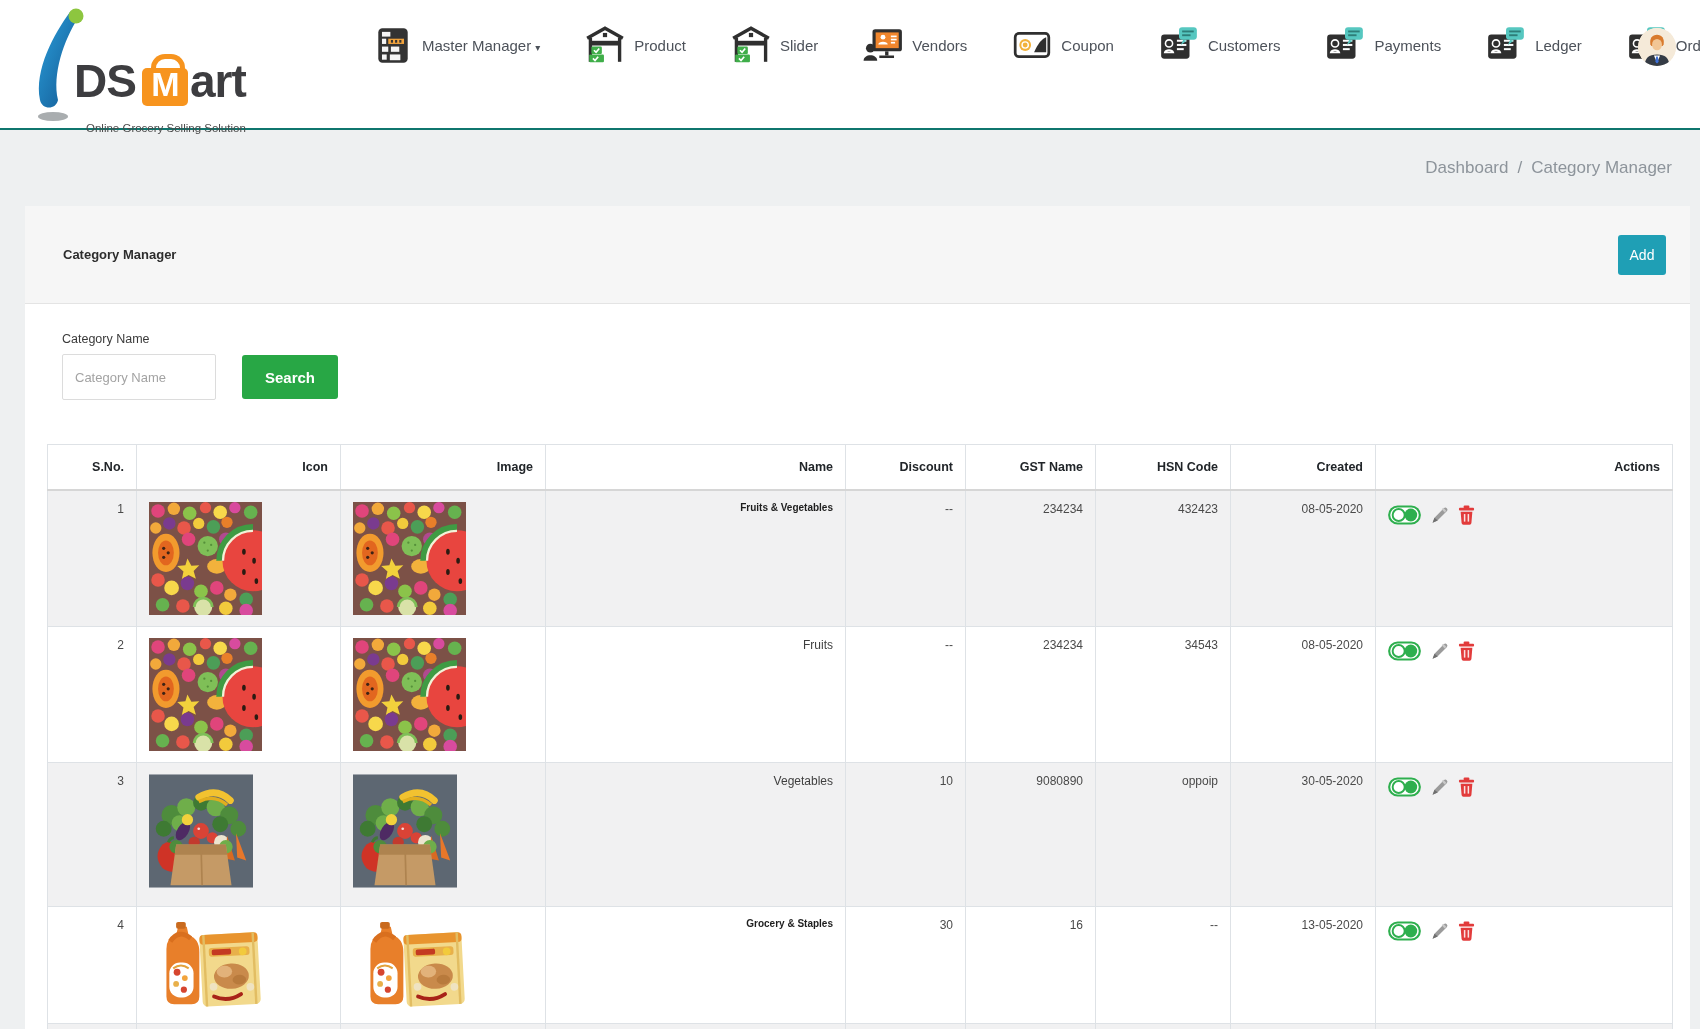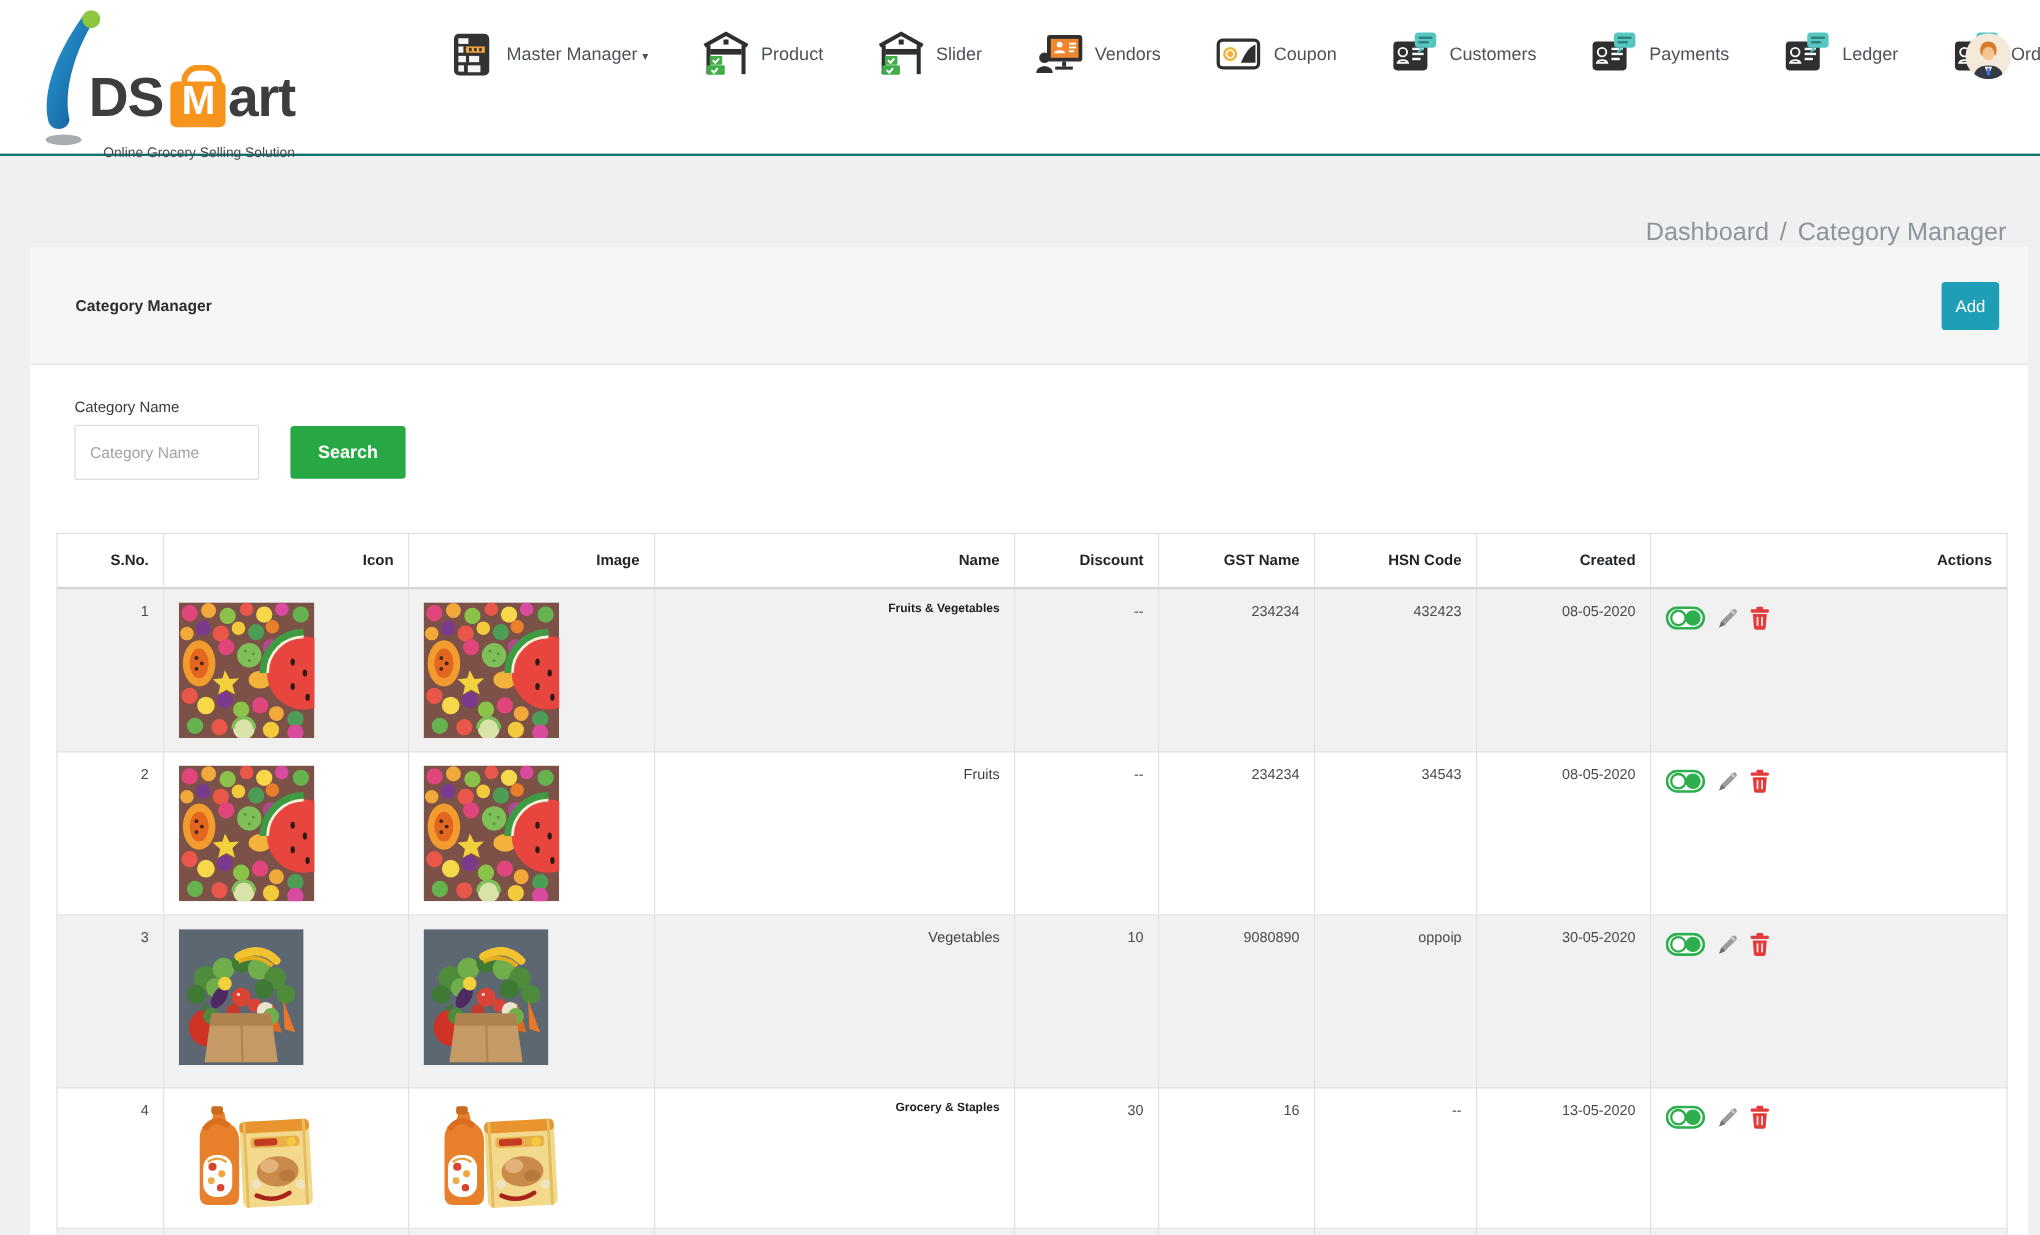--- a/index.html
+++ b/index.html
@@ -20,21 +20,21 @@
   .logo-ellipse{position:absolute;left:22px;top:110px;width:30px;height:9px;background:#a9adaf;border-radius:50%;}
   .main-nav{position:absolute;left:372px;top:24px;display:flex;gap:44px;align-items:flex-start;}
   .nav-item{display:flex;align-items:center;gap:8px;cursor:pointer;}
   .nav-icon{width:42px;height:42px;}
   .nav-icon svg{width:42px;height:42px;display:block;}
   .nav-label{font-size:15px;color:#4d525a;white-space:nowrap;}
   .caret{display:none;font-size:10px;color:#4d525a;margin-left:4px;}
   .avatar{position:absolute;right:24px;top:28px;width:38px;height:38px;border-radius:50%;overflow:hidden;cursor:pointer;background:#f5ead9;}
   .avatar svg{width:38px;height:38px;display:block;}
   
-  .breadcrumb-bar{height:76px;display:flex;justify-content:flex-end;align-items:flex-end;padding-right:28px;gap:9px;font-size:21px;color:#8d949b;}
+  .breadcrumb-bar{height:76px;display:flex;justify-content:flex-end;align-items:center;padding-right:28px;gap:9px;font-size:17px;color:#8d949b;}
   .breadcrumb-link{cursor:pointer;}
   
   .panel{margin:0 10px 0 25px;background:#ffffff;min-height:830px;}
   .panel-header{height:97px;background:#f6f6f6;border-bottom:1px solid #e4e4e4;display:flex;align-items:center;justify-content:space-between;padding:0 24px 0 38px;}
   .panel-title{font-size:13px;font-weight:bold;color:#2d2d2d;}
   .add-btn{width:48px;height:40px;background:#1f9fb5;color:#ffffff;border:none;border-radius:3px;font-size:14px;cursor:pointer;font-family:"Liberation Sans",sans-serif;}
   .panel-body{padding:18px 20px 0 22px;}
   .filter-block{padding-left:15px;}
   .filter-label{font-size:12.5px;color:#3a3a3a;margin:10px 0 8px 0;}
   .filter-row{display:flex;align-items:center;}

